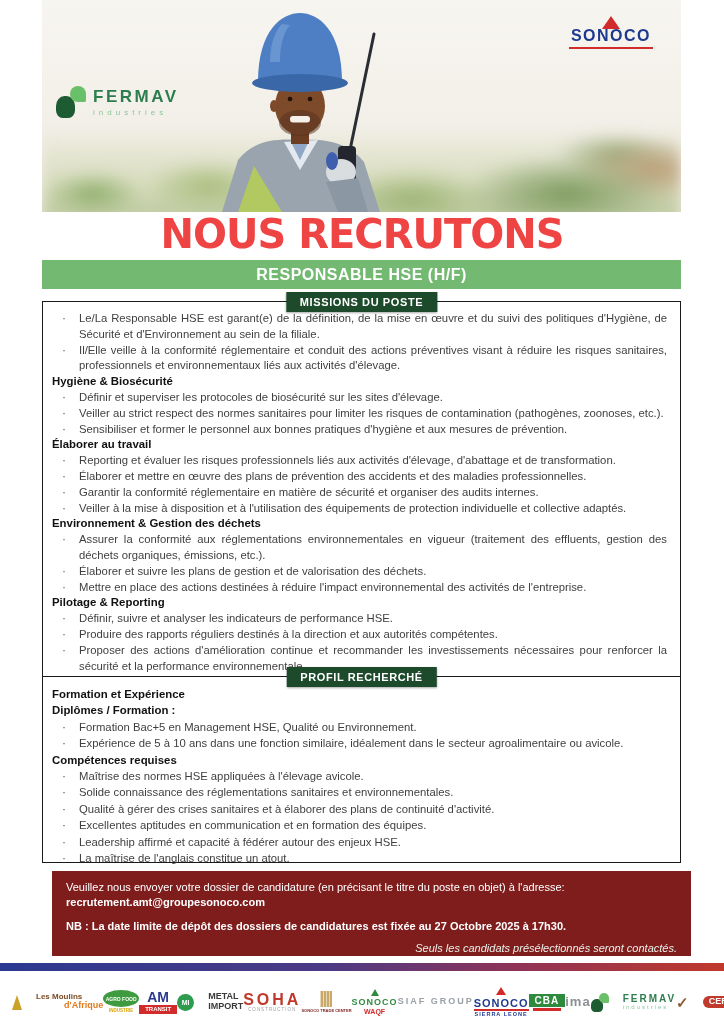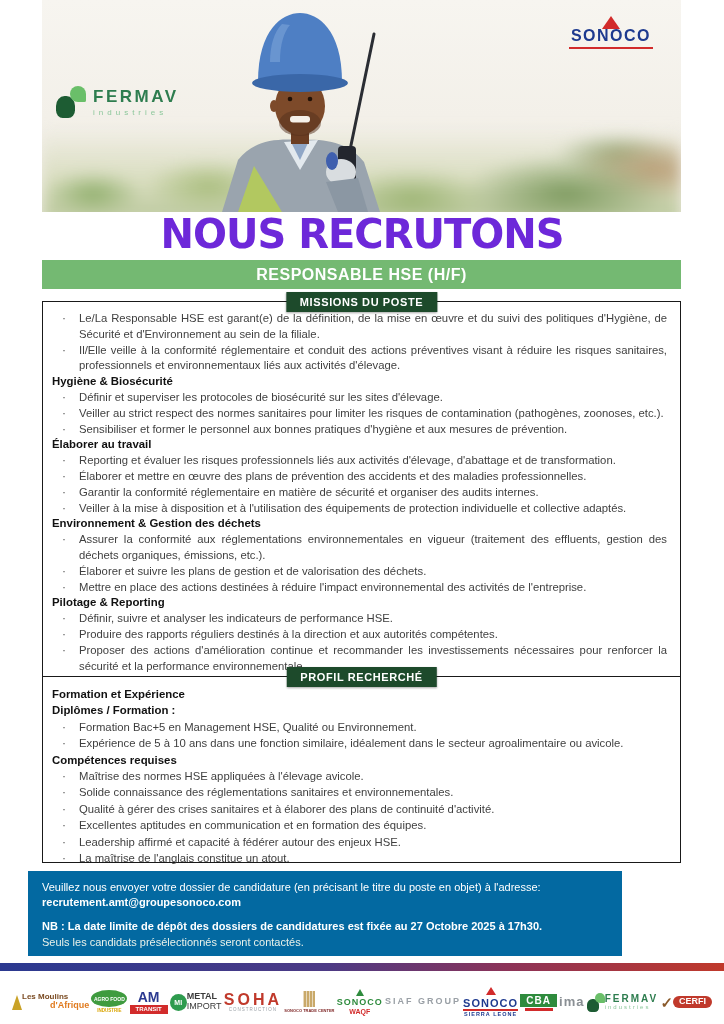--- a/index.html
+++ b/index.html
@@ -27,54 +27,54 @@
   .rooster .comb { position:absolute; right:0; top:0; width:16px; height:16px; background:#6abf69; border-radius:50% 50% 10% 50%; }
   .fermav-hero .nm { font-size:17px; font-weight:bold; color:#2e7d4f; letter-spacing:2.5px; line-height:1; }
   .fermav-hero .sub { font-size:8px; color:#8cc79b; letter-spacing:4px; margin-top:3px; }
 
   .sonoco-hero { position:absolute; right:28px; top:16px; display:flex; flex-direction:column; align-items:center; }
   .sonoco-hero .tri { width:0; height:0; border-left:9px solid transparent; border-right:9px solid transparent; border-bottom:13px solid #d22b2b; margin-bottom:-2px; }
   .sonoco-hero .nm { font-size:16px; font-weight:bold; color:#1e3a8f; letter-spacing:1.5px; border-bottom:2.5px solid #d22b2b; padding:0 2px 2px 2px; }
 
   
   .title { position:absolute; top:211px; left:0; width:724px; text-align:center;
-           font-family:"DejaVu Sans", sans-serif; font-size:40px; font-weight:900; color:#6d28d9; letter-spacing:-1px; }
+           font-family:"DejaVu Sans", sans-serif; font-size:40px; font-weight:900; color:#ef4444; letter-spacing:-1px; }
   .role-bar { position:absolute; top:260px; left:42px; width:639px; height:29px; background:#74b972;
               color:#ffffff; font-weight:bold; font-size:16px; letter-spacing:0.5px; text-align:center; line-height:29px; }
 
   
   .box { position:absolute; left:42px; width:639px; border:1.5px solid #191919; background:#ffffff; }
   #missions-box { top:301px; height:375px; border-bottom:none; }
   #profil-box   { top:676px; height:187px; }
   .badge { position:absolute; left:50%; top:0; transform:translate(-50%,-50%);
            background:#1d4a2b; color:#ffffff; font-weight:bold; font-size:11px; letter-spacing:0.6px;
            padding:4px 14px; white-space:nowrap; box-shadow:0 1px 2px rgba(0,0,0,0.35); }
   .items { padding:9px 13px 4px 6px; }
   .sec-head { font-size:11.4px; font-weight:bold; color:#111111; line-height:15.8px; padding-left:3px; }
   .b-row { display:flex; }
   .b-dot { width:30px; flex:0 0 30px; text-align:center; color:#555; font-size:12px; line-height:15.8px; }
   .b-text { flex:1; font-size:11.3px; color:#3f3f3f; line-height:15.8px; text-align:justify; }
   #profil-box .sec-head { line-height:16.4px; }
   #profil-box .b-dot { line-height:16.4px; }
   #profil-box .b-text { line-height:16.4px; }
 
   
-  .apply { position:absolute; left:28px; top:871px; width:594px; height:85px; background:#0369a1;
+  .apply { position:absolute; left:52px; top:871px; width:639px; height:85px; background:#7f1d1d;
            color:#ffffff; padding:9px 14px; font-size:11px; line-height:15px; }
   .apply .email { font-weight:bold; }
   .apply .nb { font-weight:bold; margin-top:9px; }
-  .apply .note { text-align:left; margin-top:1px; color:#eaf2ea; }
+  .apply .note { font-style:italic; text-align:right; margin-top:7px; color:#eaf2ea; }
 
   .gradient-bar { position:absolute; left:0; top:963px; width:724px; height:8px;
                   background:linear-gradient(90deg,#2b3990 0%,#4c3a85 45%,#8c3358 70%,#c0392b 100%); }
 
   
   .logos { position:absolute; left:12px; top:982px; width:700px; height:40px;
            display:flex; align-items:center; justify-content:space-between; }
-  .logo { display:flex; align-items:center; gap:0; }
+  .logo { display:flex; align-items:center; gap:14px; }
   .logo.top { flex-direction:column; gap:2px; }
   .logo-lines { display:flex; flex-direction:column; }
   .logo.top .logo-lines { align-items:center; }
   .logo.left .logo-lines { align-items:flex-start; }
   .logo-line { line-height:1.1; white-space:nowrap; }
   .shape-circle, .shape-oval { display:flex; align-items:center; justify-content:center; color:#fff; font-weight:bold; }
 </style>
 </head>
 <body>
 
@@ -265,21 +265,21 @@
       <div class="logo top">
         <div class="logo-lines">
           <div class="logo-line" style="color: rgb(43, 57, 144); font-size: 14px; font-weight: 900;">AM</div>
           <div class="logo-line" style="color: rgb(255, 255, 255); font-size: 6px; font-weight: 700; background: rgb(210, 43, 43); padding: 1px 6px;">TRANSIT</div>
         </div>
       </div>
       <div class="logo left">
         <div class="shape-circle" style="width: 17px; height: 17px; background: rgb(46, 155, 78); border-radius: 50%; font-size: 7px; color: rgb(255, 255, 255); text-align: center;">MI</div>
         <div class="logo-lines">
           <div class="logo-line" style="color: rgb(58, 58, 58); font-size: 9px; font-weight: 800;">METAL</div>
-          <div class="logo-line" style="color: rgb(58, 58, 58); font-size: 9px; font-weight: 400;">IMPORT</div>
+          <div class="logo-line" style="color: rgb(58, 58, 58); font-size: 9px; font-weight: 700;">IMPORT</div>
         </div>
       </div>
       <div class="logo top">
         <div class="logo-lines">
           <div class="logo-line" style="color: rgb(192, 57, 43); font-size: 16px; font-weight: 700; letter-spacing: 3px;">SOHA</div>
           <div class="logo-line" style="color: rgb(154, 160, 166); font-size: 4.5px; font-weight: 400; letter-spacing: 1px;">CONSTRUCTION</div>
         </div>
       </div>
       <div class="logo top">
         <div style="width: 12px; height: 16px; background: repeating-linear-gradient(90deg, rgba(255, 255, 255, 0.55) 0px, rgba(255, 255, 255, 0.55) 1px, transparent 1px, transparent 3px) rgb(201, 169, 106);"></div>

